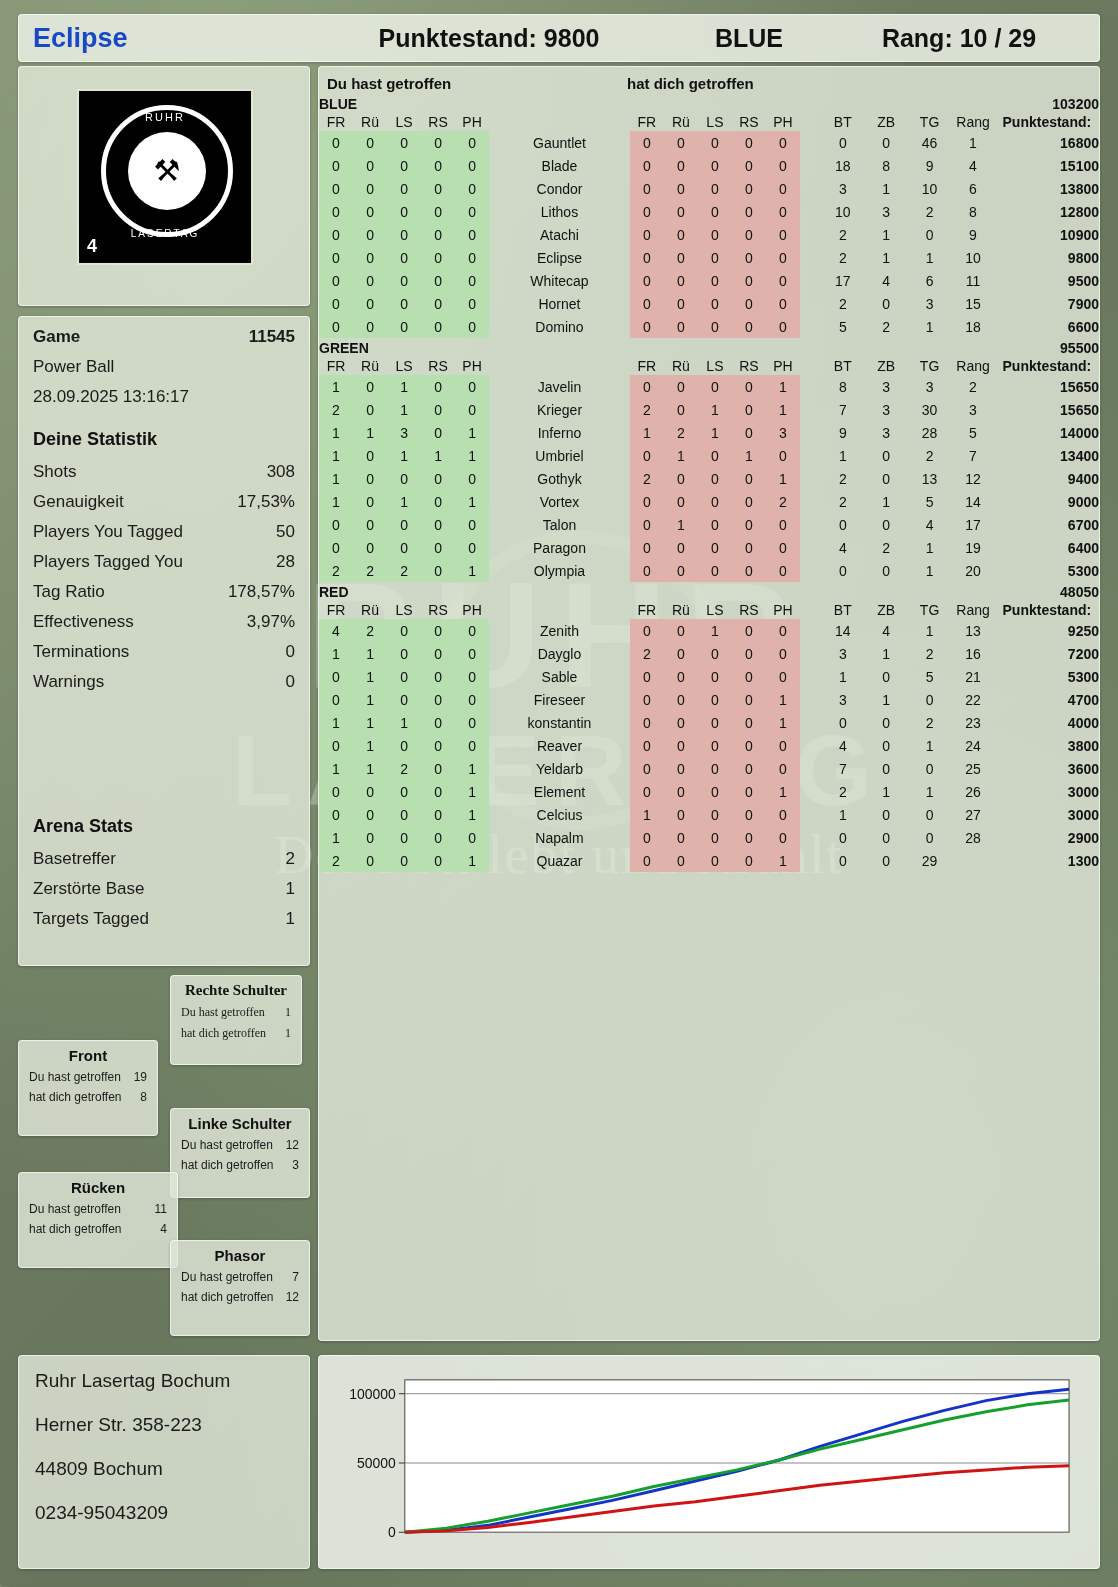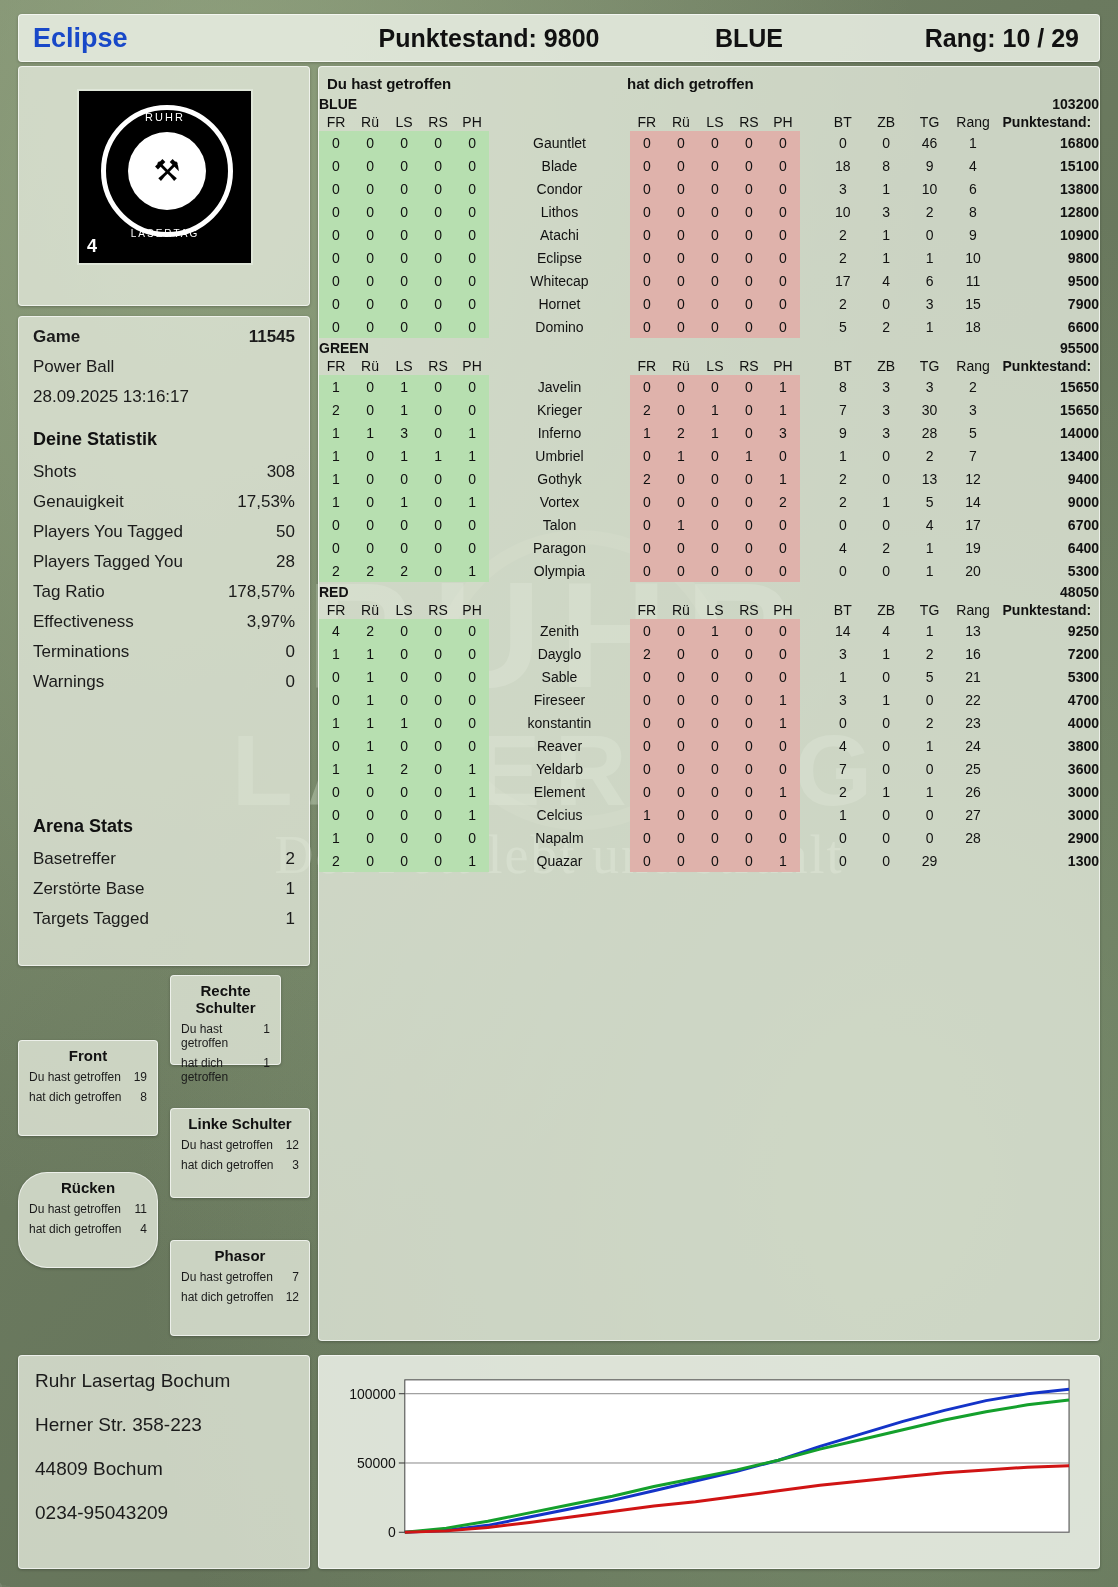--- a/index.html
+++ b/index.html
@@ -66,21 +66,21 @@
   }
   #header-bar .hdr-score {
     flex: 1; text-align: center;
     font-size: 25px; font-weight: bold; color: #111;
   }
   #header-bar .hdr-team {
     width: 180px; text-align: center;
     font-size: 25px; font-weight: bold; color: #111;
   }
   #header-bar .hdr-rank {
-    width: 260px; text-align: right; padding-right: 20px;
+    width: 260px; text-align: center; padding-right: 20px;
     font-size: 25px; font-weight: bold; color: #111;
   }
 
   
   #logo-panel { left: 18px; top: 66px; width: 292px; height: 240px; }
   .logo-box {
     position: absolute; left: 58px; top: 22px;
     width: 176px; height: 176px;
     background: #000; border: 2px solid #dfe6d8;
     color: #fff;
@@ -119,24 +119,24 @@
   .row .k { }
   .row .v { font-weight: normal; }
   .sec-title { font-size: 18px; font-weight: bold; color: #111; margin: 6px 0 12px; }
   .line { font-size: 17px; color: #1b1b1b; margin-bottom: 10px; }
   .spacer-big { height: 108px; }
 
   
   .hitpanel { padding: 6px 10px 8px; }
   .hitpanel .hp-title { text-align: center; font-size: 15px; font-weight: bold; color: #111; margin-bottom: 4px; }
   .hitpanel .hp-row { display: flex; justify-content: space-between; font-size: 12px; color: #1b1b1b; margin: 6px 0; }
-  #hp-rechte-schulter { left: 170px; top: 975px; width: 111px; height: 90px; }
+  #hp-rechte-schulter { left: 170px; top: 975px; width: 132px; height: 90px; font-family: Liberation Serif, serif; }
   #hp-front { left: 18px; top: 1040px; width: 140px; height: 96px; }
   #hp-linke-schulter { left: 170px; top: 1108px; width: 140px; height: 90px; }
-  #hp-ruecken { left: 18px; top: 1172px; width: 140px; height: 96px; border-radius: 29px; }
+  #hp-ruecken { left: 18px; top: 1172px; width: 160px; height: 96px; }
   #hp-phasor { left: 170px; top: 1240px; width: 140px; height: 96px; }
 
   
   #address-panel { left: 18px; top: 1355px; width: 292px; height: 214px; padding: 14px 16px; }
   #address-panel .addr-line { font-size: 19px; color: #1b1b1b; margin-bottom: 22px; }
 
   
   #table-panel { left: 318px; top: 66px; width: 782px; height: 1275px; background: rgba(228,234,220,0.80); }
   .tbl-head { display: flex; padding: 8px 0 2px 0; font-size: 15px; font-weight: bold; color: #111; }
   .tbl-head .lbl-left { margin-left: 8px; width: 300px; }

